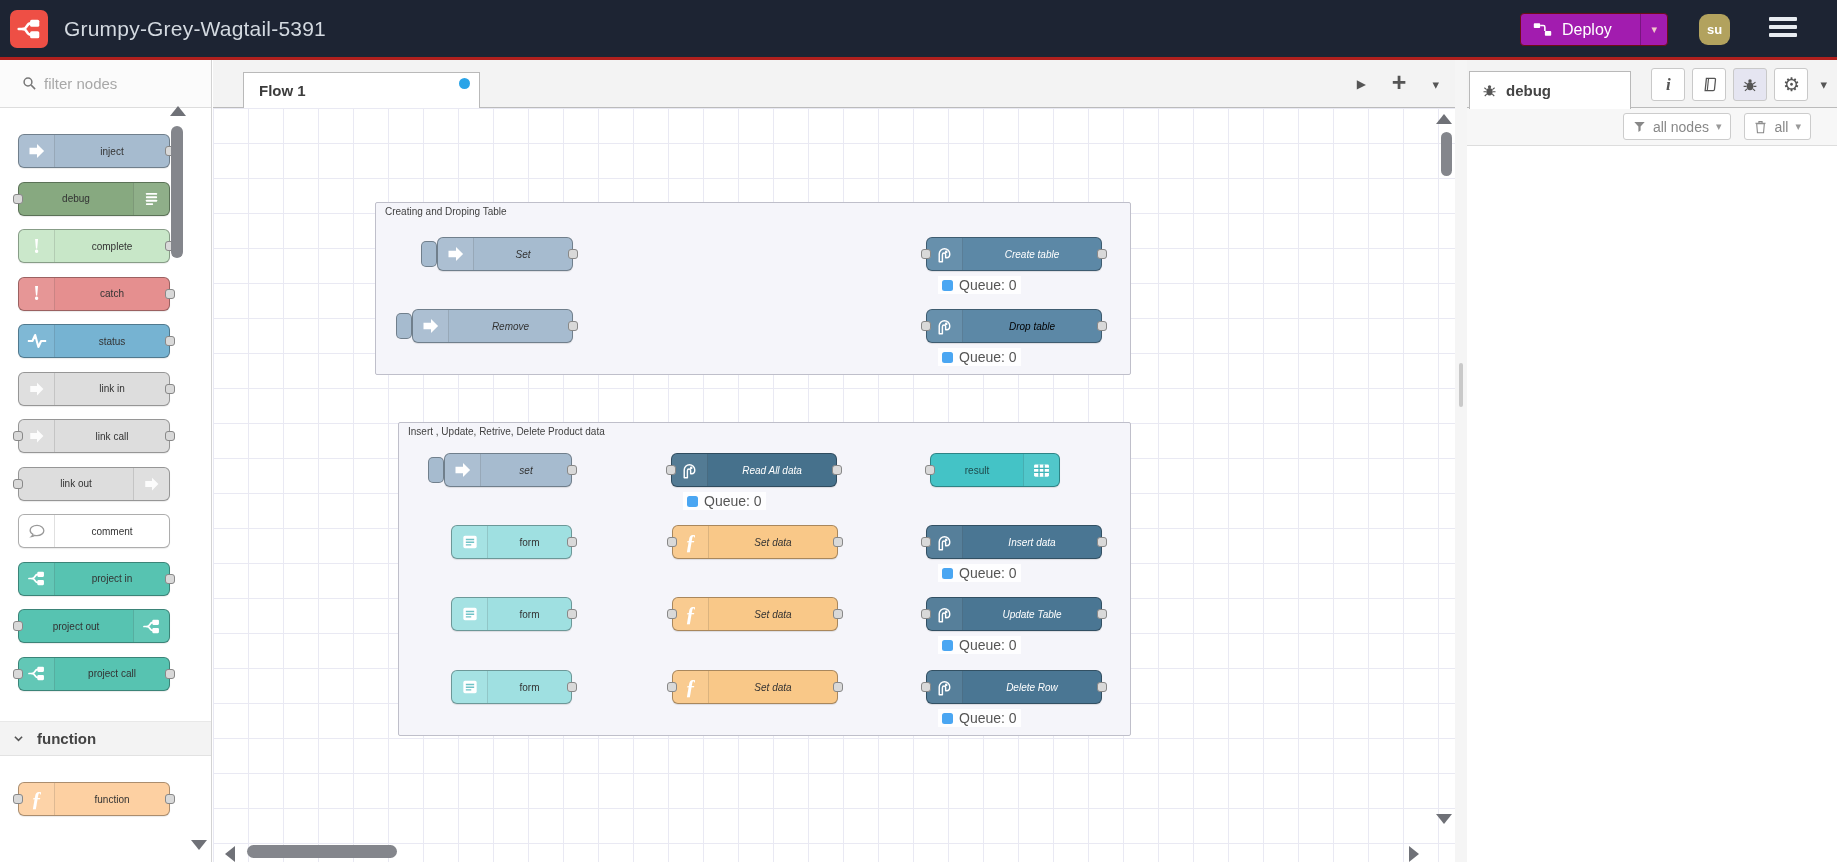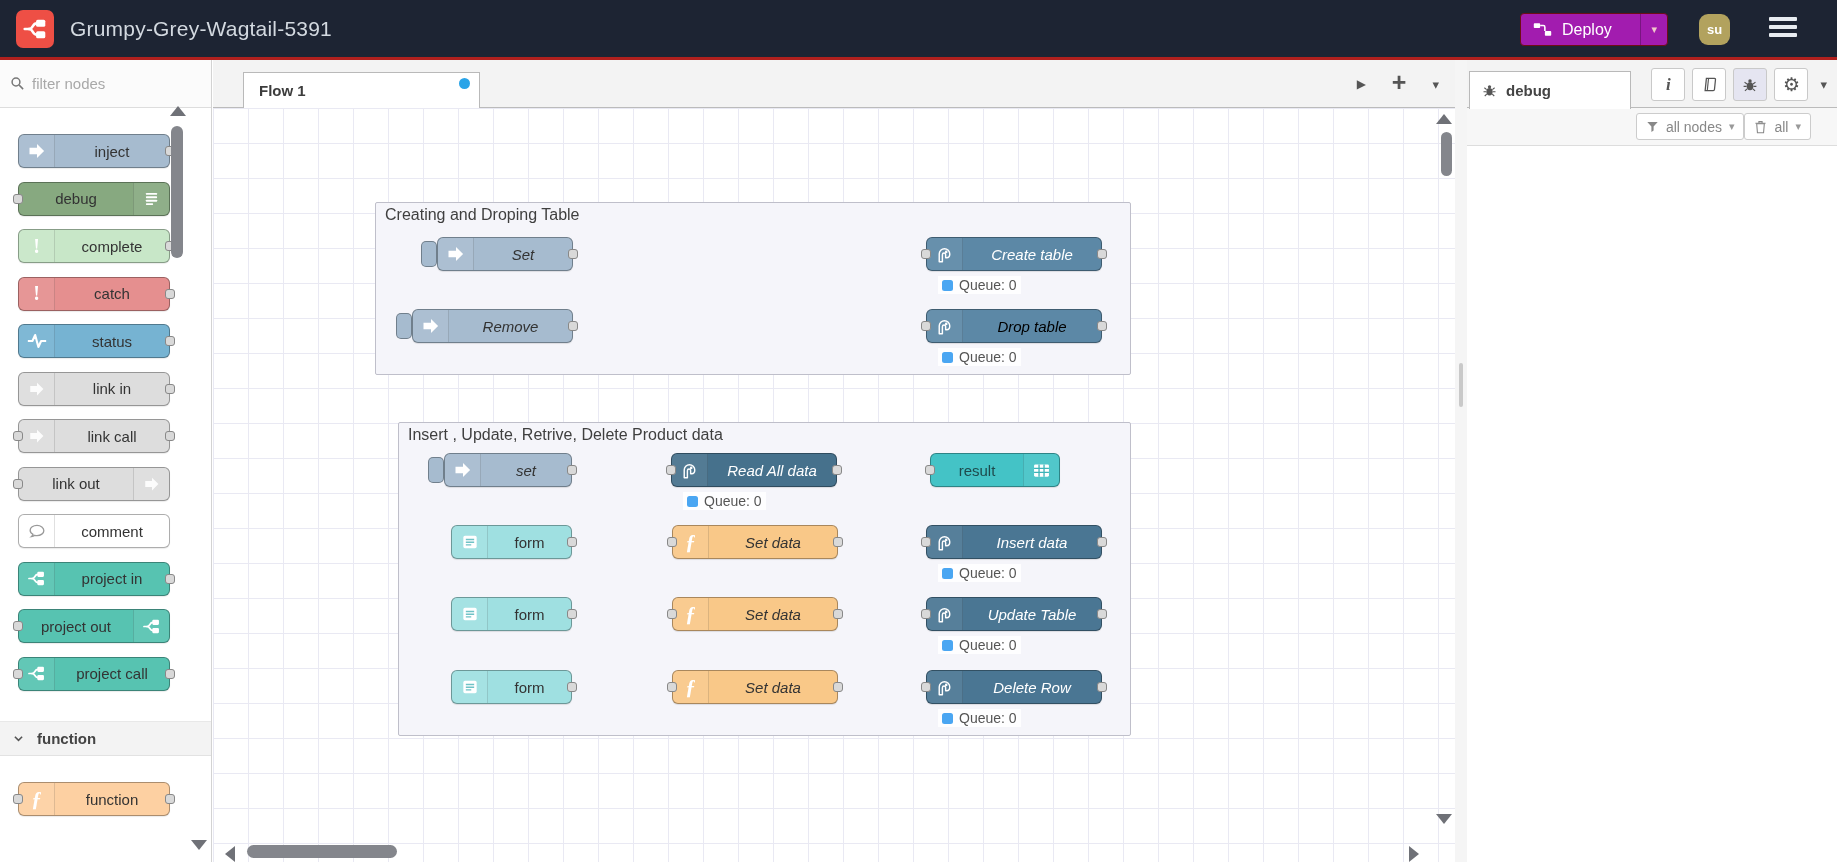--- a/index.html
+++ b/index.html
@@ -2,21 +2,21 @@
 <html><head>
 <meta charset="utf-8">
 <style>
   * { margin:0; padding:0; box-sizing:border-box; }
   html,body { width:1837px; height:862px; overflow:hidden; }
   body { font-family:"Liberation Sans", sans-serif; background:#fff; }
   #app { position:relative; width:1837px; height:862px; overflow:hidden; }
 
   
   #header { position:absolute; left:0; top:0; width:100%; height:60px;
-    background:#1d2433; border-bottom:3px solid #b0201e; display:flex; align-items:center;padding-left:6px; }
+    background:#1d2433; border-bottom:3px solid #b0201e; display:flex; align-items:center; }
   #logo { width:38px; height:38px; margin-left:10px; border-radius:7px; background:#ee4f45;
     display:flex; align-items:center; justify-content:center; }
   #app-title { margin-left:16px; font-size:21px; color:#d3d9e0; letter-spacing:.2px; }
   #deploy-btn { position:absolute; right:169px; top:13px; width:148px; height:33px;
     background:#a21caf; border:1px solid #6e0d16; border-radius:4px; color:#fff;
     display:flex; align-items:center; font-size:16px; cursor:pointer; }
   #deploy-btn .dicon { margin:0 10px 0 12px; display:flex; }
   #deploy-btn .dlabel { flex:1; text-align:left; }
   #deploy-btn .dcaret { padding:0 10px; font-size:11px; color:#f0caca; border-left:1px solid rgba(0,0,0,.25); line-height:31px; }
   #avatar { position:absolute; right:107px; top:14px; width:31px; height:31px; border-radius:9px;
@@ -28,21 +28,21 @@
   
   #palette { position:absolute; left:0; top:60px; width:212px; height:802px; background:#fff;
     border-right:1px solid #d3d3d3; }
   #canvas { position:absolute; left:213px; top:60px; width:1242px; height:802px; }
   #splitter { position:absolute; left:1455px; top:60px; width:12px; height:802px; background:#f5f5f5; }
   #splitter .handle { position:absolute; left:4px; top:303px; width:4px; height:44px; background:#c9c9c9; border-radius:2px; }
   #sidebar { position:absolute; left:1467px; top:60px; width:370px; height:802px; background:#fff; }
 
   
   #filter-row { height:48px; border-bottom:1px solid #ddd; background:#fbfbfb;
-    display:flex; align-items:center; padding-left:10px; gap:7px; }
+    display:flex; align-items:center; padding-left:22px; gap:7px; }
   #filter-row input { border:none; outline:none; background:transparent; font-size:15px;
     color:#555; font-family:"Liberation Sans",sans-serif; width:150px; }
   #filter-row input::placeholder { color:#a8a8a8; }
   .pal-cat { height:35px; margin-top:0; background:#f3f3f3; border-top:1px solid #e8e8e8; border-bottom:1px solid #e2e2e2;
     display:flex; align-items:center; padding-left:12px; gap:12px; }
   .pal-cat .cat-label { font-weight:bold; color:#444; font-size:15px; }
   .pal-list { padding:26px 0 17px 18px; }
   .pal-node { position:relative; width:152px; height:34px; margin-bottom:13.5px; border-radius:6px;
     border:1px solid rgba(0,0,0,.32); display:flex; align-items:stretch; cursor:grab;
     box-shadow:0 1px 1px rgba(0,0,0,.08); }
@@ -50,21 +50,21 @@
   .pal-sb-up   { position:absolute; left:170px; top:46px; }
   .pal-sb-thumb{ position:absolute; left:171px; top:66px; width:12px; height:132px; border-radius:6px; background:#84868c; }
   .pal-sb-down { position:absolute; left:191px; top:780px; }
 
   
   .icon-box { width:36px; display:flex; align-items:center; justify-content:center;
     background:rgba(255,255,255,.07); }
   .icon-box.left  { border-right:1px solid rgba(0,0,0,.12); border-radius:5px 0 0 5px; }
   .icon-box.right { border-left:1px solid rgba(0,0,0,.12); border-radius:0 5px 5px 0; }
   .node-label { flex:1; display:flex; align-items:center; justify-content:center;
-    font-size:15px; color:#333; white-space:nowrap; padding:0 6px; }
+    font-size:10px; color:#333; white-space:nowrap; padding:0 6px; }
   .port { position:absolute; width:10px; height:10px; background:#d9d9d9; border:1px solid #888;
     border-radius:3px; top:50%; margin-top:-5px; cursor:crosshair; }
   .port.in  { left:-6px; }
   .port.out { right:-6px; }
   .inject-btn { position:absolute; left:-17px; top:50%; margin-top:-13px; width:16px; height:26px;
     border-radius:5px; border:1px solid rgba(0,0,0,.32); cursor:pointer; }
 
   
   #tabbar { position:absolute; left:0; top:0; width:100%; height:48px; background:#f3f3f3;
     border-bottom:1px solid #bbb; }
@@ -76,21 +76,21 @@
     border-radius:50%; background:#2aa4e8; }
   #tab-controls { position:absolute; right:16px; top:0; height:48px; display:flex; align-items:center; gap:26px; }
   #tab-controls .tc { color:#555; cursor:pointer; }
   #view { position:absolute; left:0; top:48px; width:1242px; height:754px; overflow:hidden;
     background-color:#fff;
     background-image:linear-gradient(#e9e9f3 1px, transparent 1px),
                      linear-gradient(90deg, #e9e9f3 1px, transparent 1px);
     background-size:35px 35px; }
   #wires { position:absolute; left:0; top:0; }
   .group { position:absolute; background:#f5f5fa; border:1px solid #bfbfca; border-radius:2px; }
-  .group-label { position:absolute; left:9px; top:3px; font-size:16px; color:#3f3f3f; white-space:nowrap;text-align:right; }
+  .group-label { position:absolute; left:9px; top:3px; font-size:10px; color:#3f3f3f; white-space:nowrap;text-align:right; }
   .nr-node { position:absolute; height:34px; border-radius:6px; border:1px solid rgba(0,0,0,.32);
     display:flex; align-items:stretch; cursor:move; box-shadow:0 1px 1px rgba(0,0,0,.10); }
   .status { position:absolute; display:flex; align-items:center; gap:6px;
     background:rgba(255,255,255,.85); padding:1px 4px; }
   .status-dot { width:11px; height:11px; border-radius:2.5px; background:#4aa6f2; }
   .status-text { font-size:14px; color:#555; white-space:nowrap; }
 
   
   .tri-up    { width:0; height:0; border-left:8px solid transparent; border-right:8px solid transparent; border-bottom:10px solid #6f7177; }
   .tri-down  { width:0; height:0; border-left:8px solid transparent; border-right:8px solid transparent; border-top:10px solid #6f7177; }
@@ -108,21 +108,21 @@
   #debug-tab { position:absolute; left:2px; top:11px; height:38px; width:162px; background:#fff;
     border:1px solid #b9b9b9; border-bottom:none; display:flex; align-items:center;
     padding-left:12px; gap:9px; cursor:pointer; }
   #debug-tab .tab-label { font-size:15px; font-weight:bold; color:#444; }
   #side-btns { position:absolute; right:10px; top:8px; display:flex; align-items:center; }
   .side-btn { width:34px; height:33px; background:#fff; border:1px solid #c9c9c9; border-radius:3px;
     margin-left:7px; display:flex; align-items:center; justify-content:center; color:#555; cursor:pointer; }
   .side-btn.active { background:#e5e5f1; }
   .side-caret { margin-left:12px; color:#555; font-size:13px; cursor:pointer; }
   #side-toolbar { height:38px; background:#f7f7f7; border-bottom:1px solid #ddd;
-    display:flex; align-items:center; justify-content:flex-end; padding-right:26px; }
+    display:flex; align-items:center; justify-content:flex-end; padding-right:26px; gap:13px; }
   .tool-btn { height:27px; background:#fff; border:1px solid #ccc; border-radius:3px;
     display:inline-flex; align-items:center; gap:7px; padding:0 9px; color:#888; font-size:14px; cursor:pointer; }
   .tool-btn .caret { font-size:11px; color:#999; }
   #side-content { background:#fff; height:715px; }
 
   .iserif { font-family:"Liberation Serif", serif; }
 </style>
 </head>
 <body>
 

